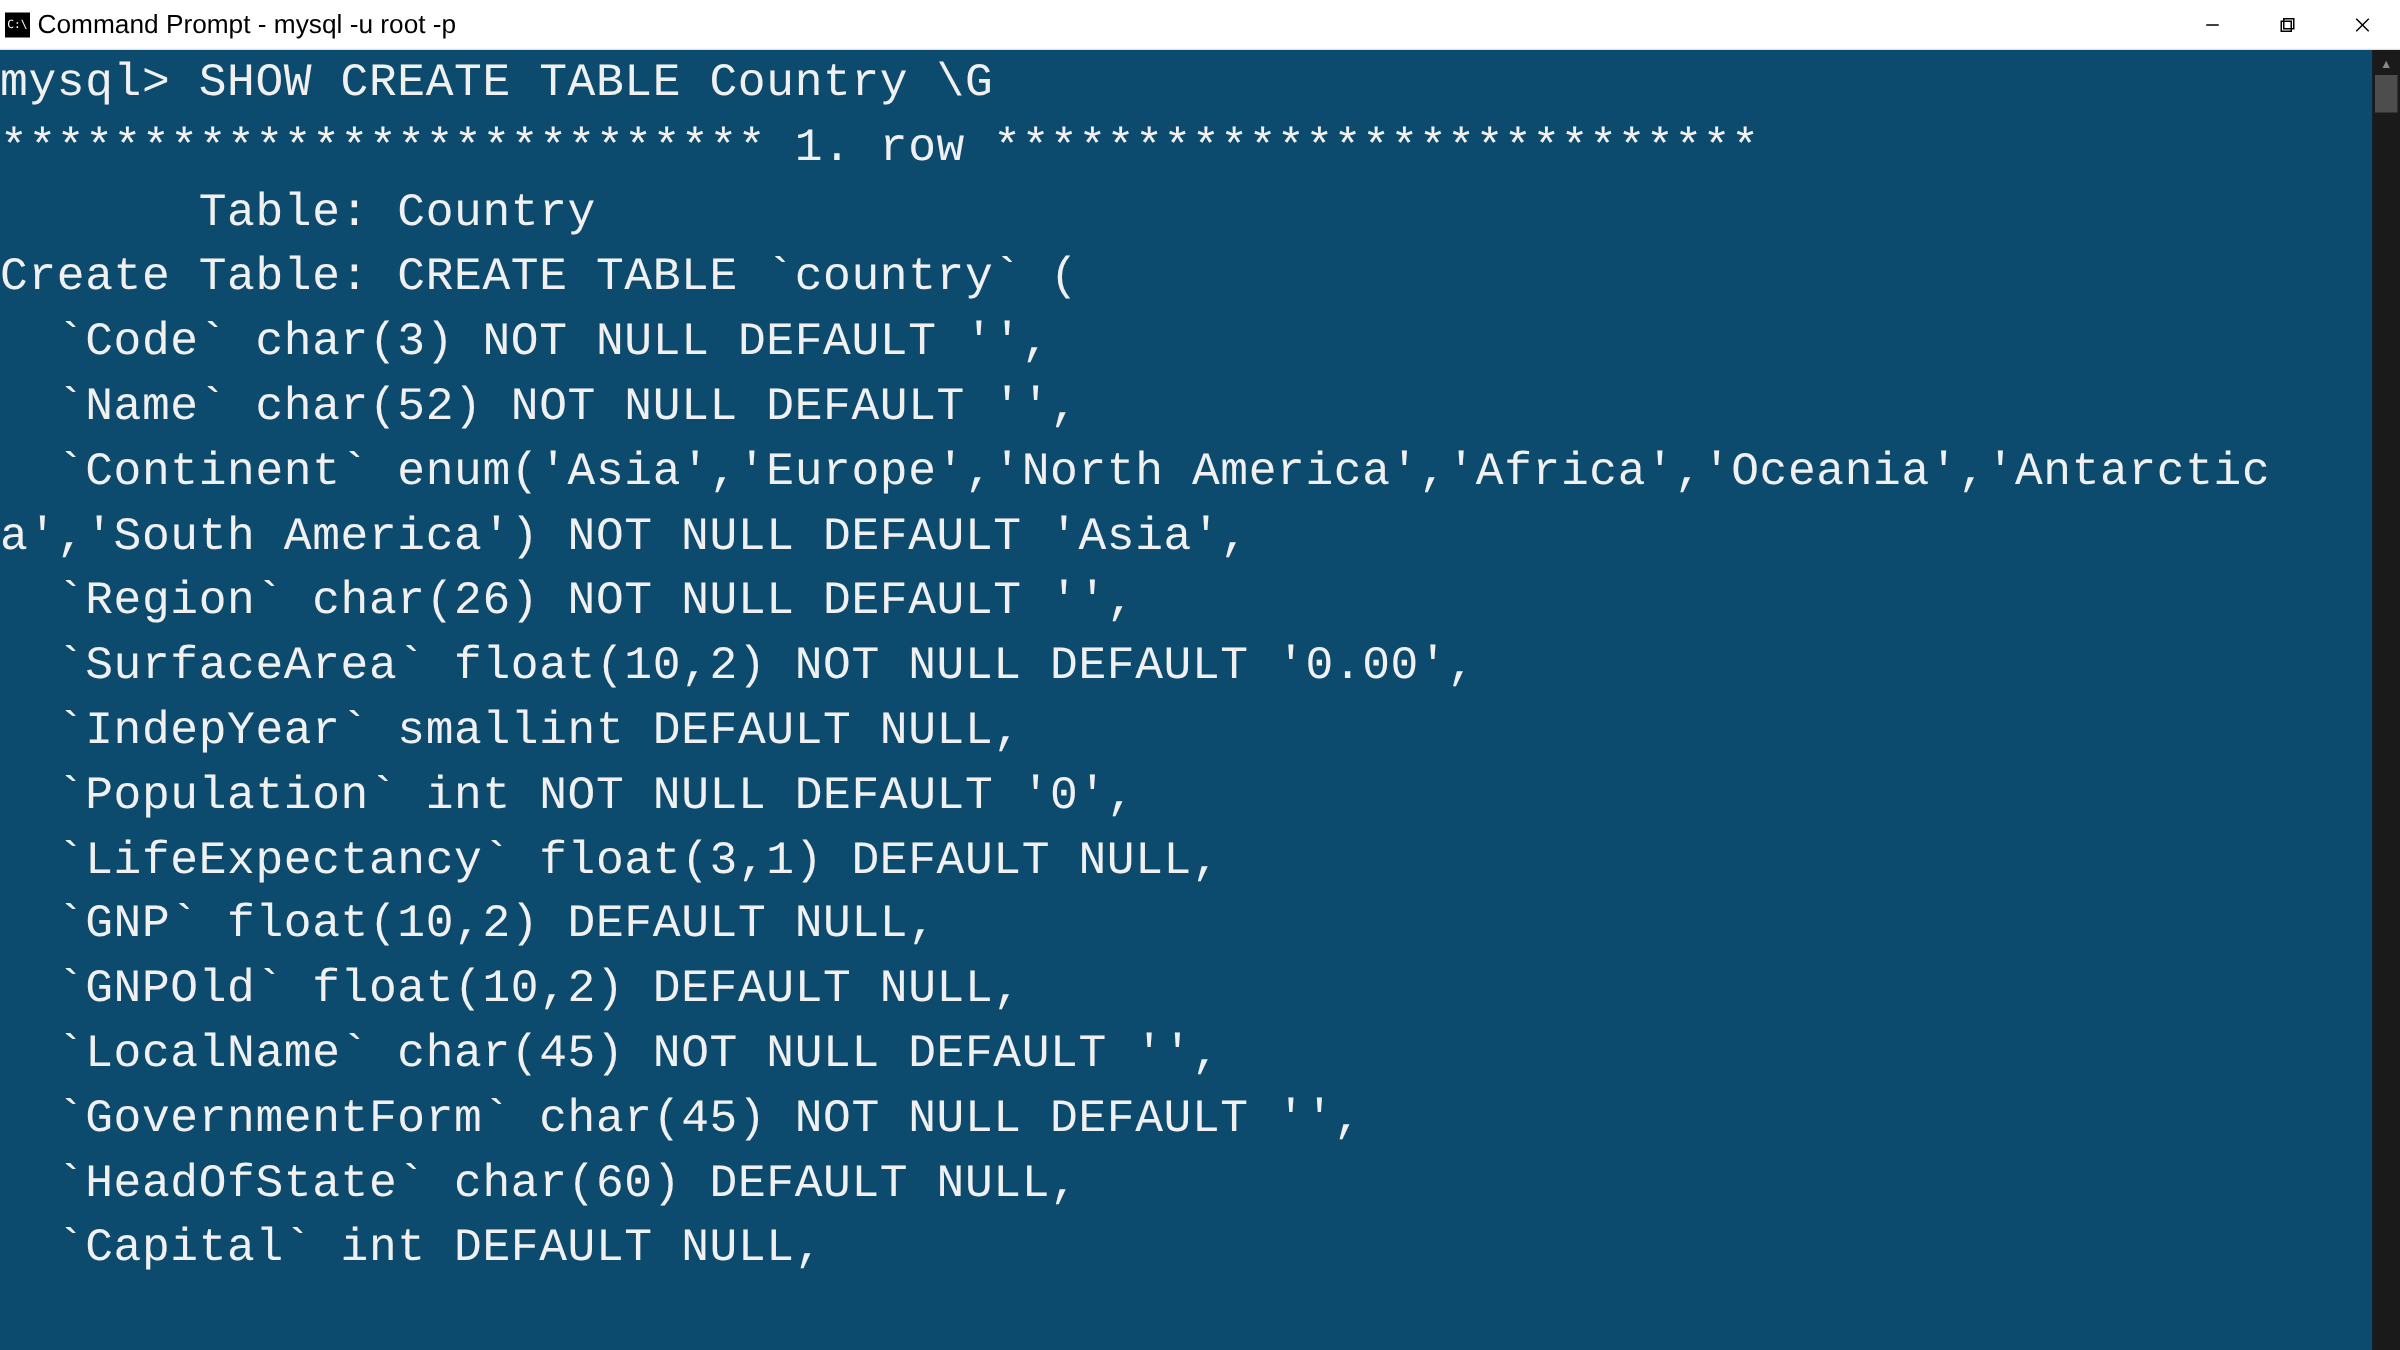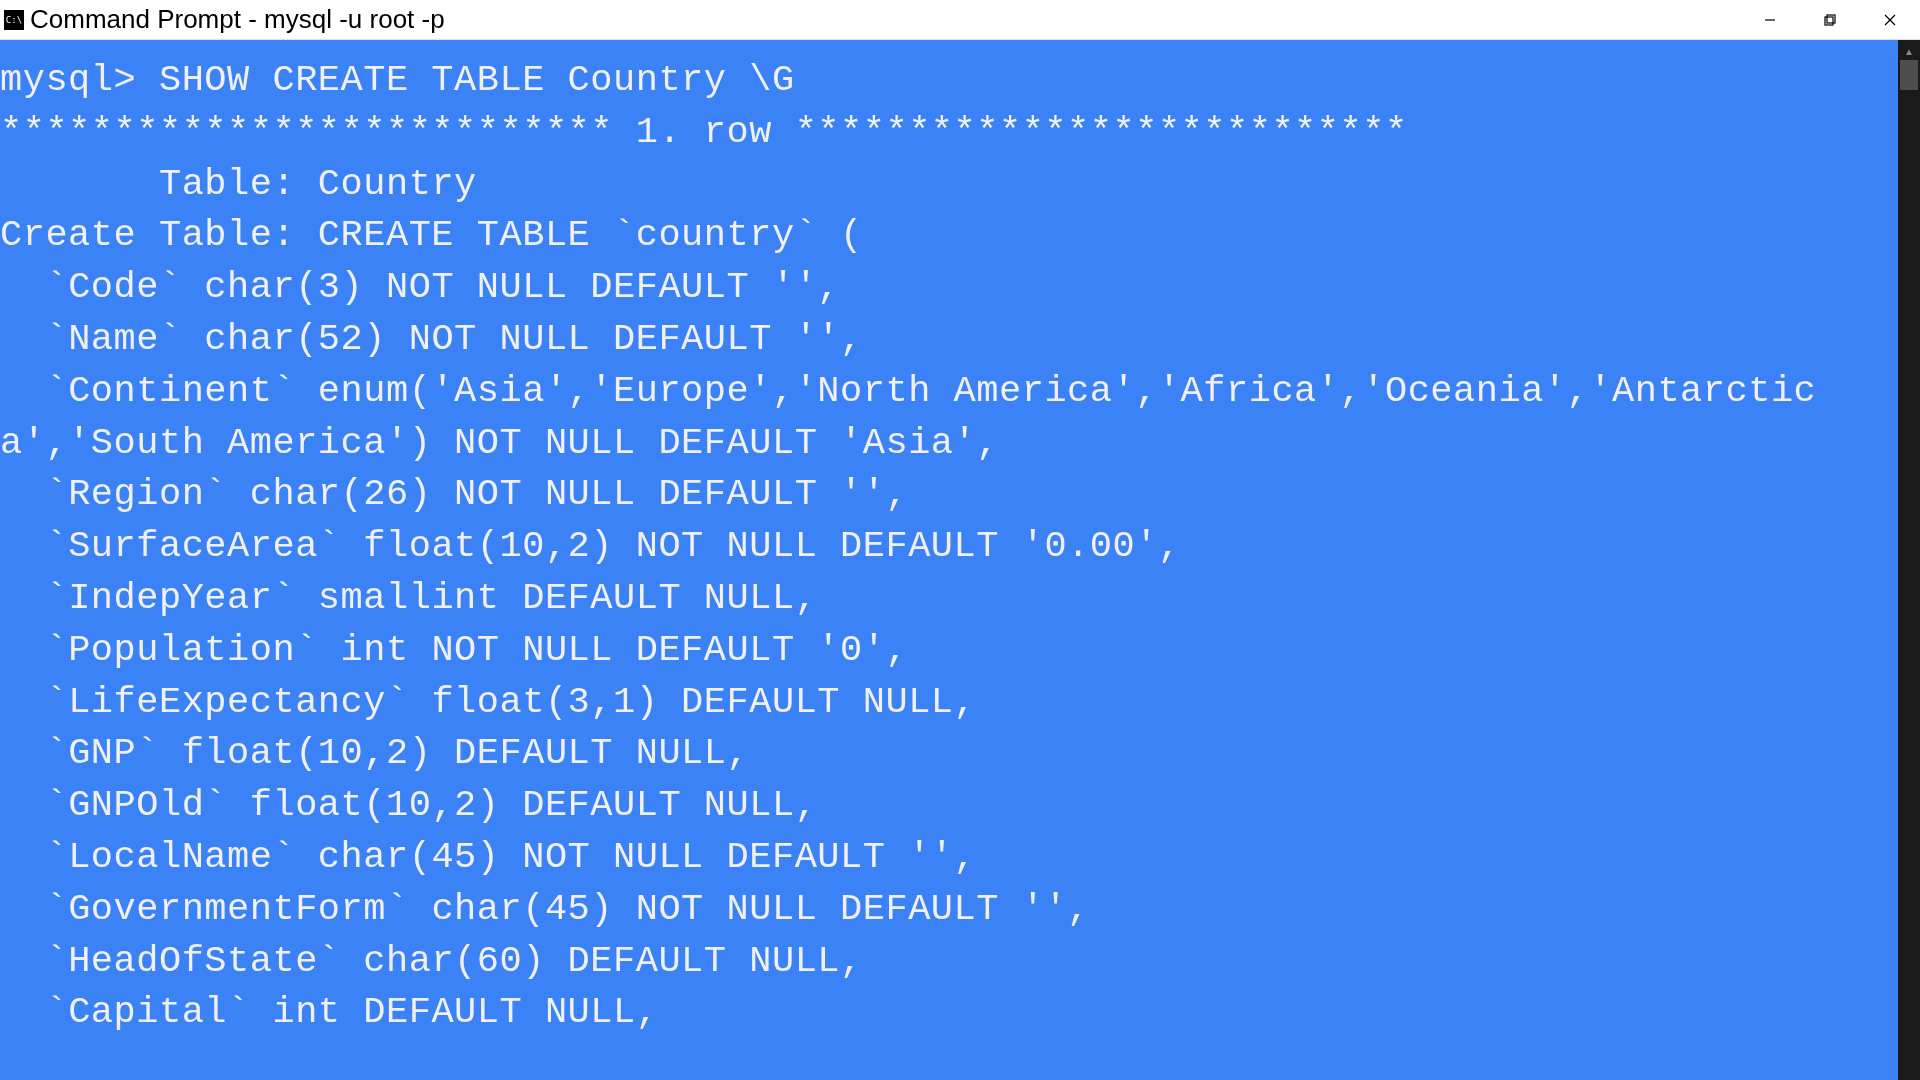--- a/index.html
+++ b/index.html
@@ -28,21 +28,21 @@
     margin-right: 6px;
     background: #000000;
     display: inline-flex;
     align-items: center;
     justify-content: center;
     font-size: 9px;
     color: #ffffff;
     font-family: Consolas, monospace;
   }
   .titlebar-title {
-    font-size: 26px;
+    font-size: 21px;
     color: #000000;
     flex: 1;
   }
   .window-controls {
     display: flex;
     height: 100%;
   }
   .window-control {
     width: 60px;
     height: 100%;
@@ -52,28 +52,28 @@
     cursor: pointer;
   }
   .terminal-wrapper {
     position: relative;
     height: calc(100% - 40px);
     background: #0c0c0c;
   }
   .terminal {
     width: calc(100% - 22px);
     height: 100%;
-    background: #3b82f6;
+    background: #0c4a6e;
     color: #f0f0f0;
     font-family: Consolas, "Courier New", monospace;
     font-size: 37px;
     line-height: 1.4;
     white-space: pre-wrap;
     word-break: break-all;
-    padding: 15px 0 0 0;
+    padding: 2px 0 0 0;
     overflow: hidden;
     letter-spacing: 0.5px;
   }
   .scrollbar {
     position: absolute;
     right: 0;
     top: 0;
     width: 22px;
     height: 100%;
     background: #1a1a1a;

